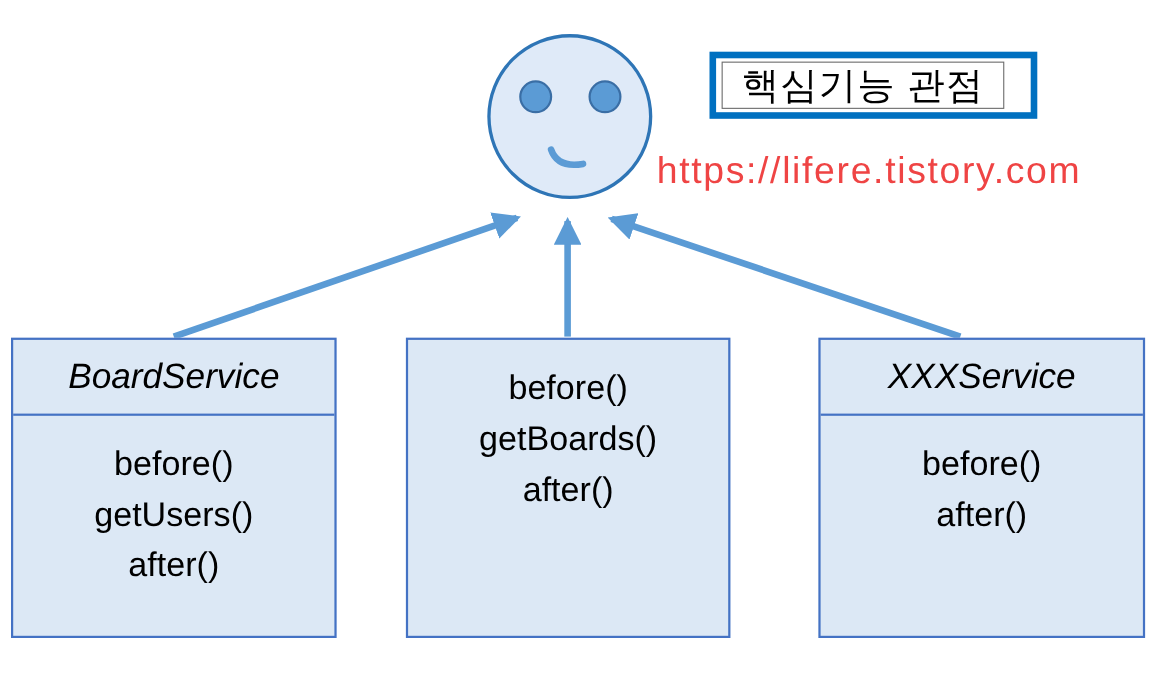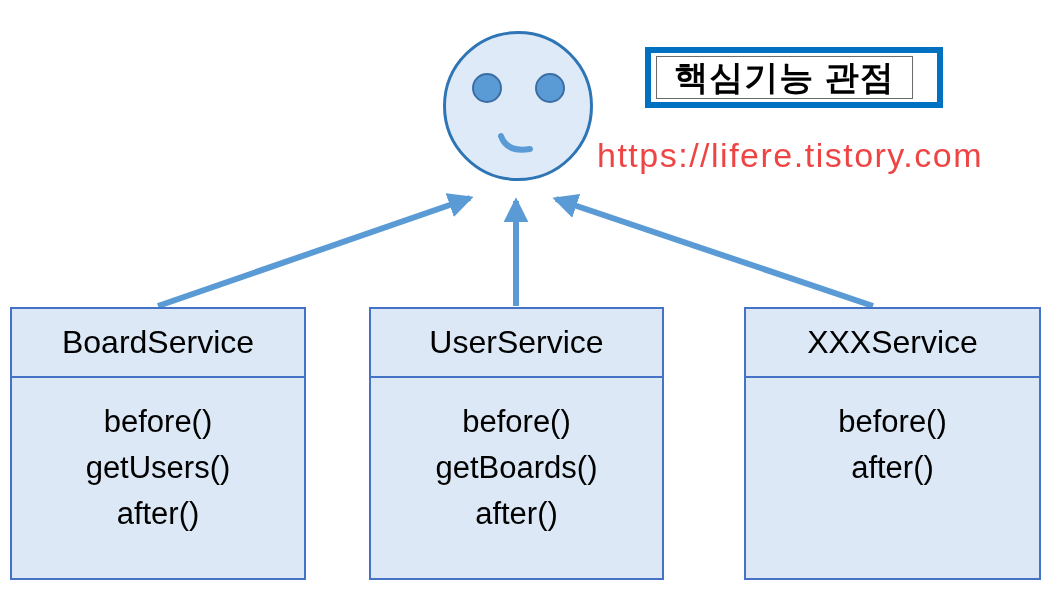--- a/index.html
+++ b/index.html
@@ -58,21 +58,21 @@
   }
   .badge-inner {
     flex: 1;
     border: 1px solid #6b6b6b;
     display: flex;
     align-items: center;
     justify-content: center;
   }
   .badge-text {
     font-size: 34px;
-    font-weight: bold;
+    font-weight: normal;
     letter-spacing: 1px;
     white-space: nowrap;
   }
 
   
   .watermark {
     position: absolute;
     left: 597px; top: 136px;
     font-size: 34px;
     font-weight: 300;
@@ -92,20 +92,21 @@
   .service-box.b0 { left: 10px;  width: 296px; }
   .service-box.b1 { left: 369px; width: 295px; }
   .service-box.b2 { left: 744px; width: 297px; }
   .service-header {
     height: 69px;
     border-bottom: 2px solid #4472c4;
     display: flex;
     align-items: center;
     justify-content: center;
     font-size: 32px;
+    font-style: italic;
   }
   .service-body {
     padding-top: 21px;
     text-align: center;
     font-size: 31px;
     line-height: 46px;
   }
   .method-line { display: block; }
 </style>
 </head>
@@ -143,21 +144,20 @@
   <div class="service-box b0">
     <div class="service-header">BoardService</div>
     <div class="service-body">
       <span class="method-line">before()</span>
       <span class="method-line">getUsers()</span>
       <span class="method-line">after()</span>
     </div>
   </div>
 
   <div class="service-box b1">
-    <div class="service-header">UserService</div>
     <div class="service-body">
       <span class="method-line">before()</span>
       <span class="method-line">getBoards()</span>
       <span class="method-line">after()</span>
     </div>
   </div>
 
   <div class="service-box b2">
     <div class="service-header">XXXService</div>
     <div class="service-body">

